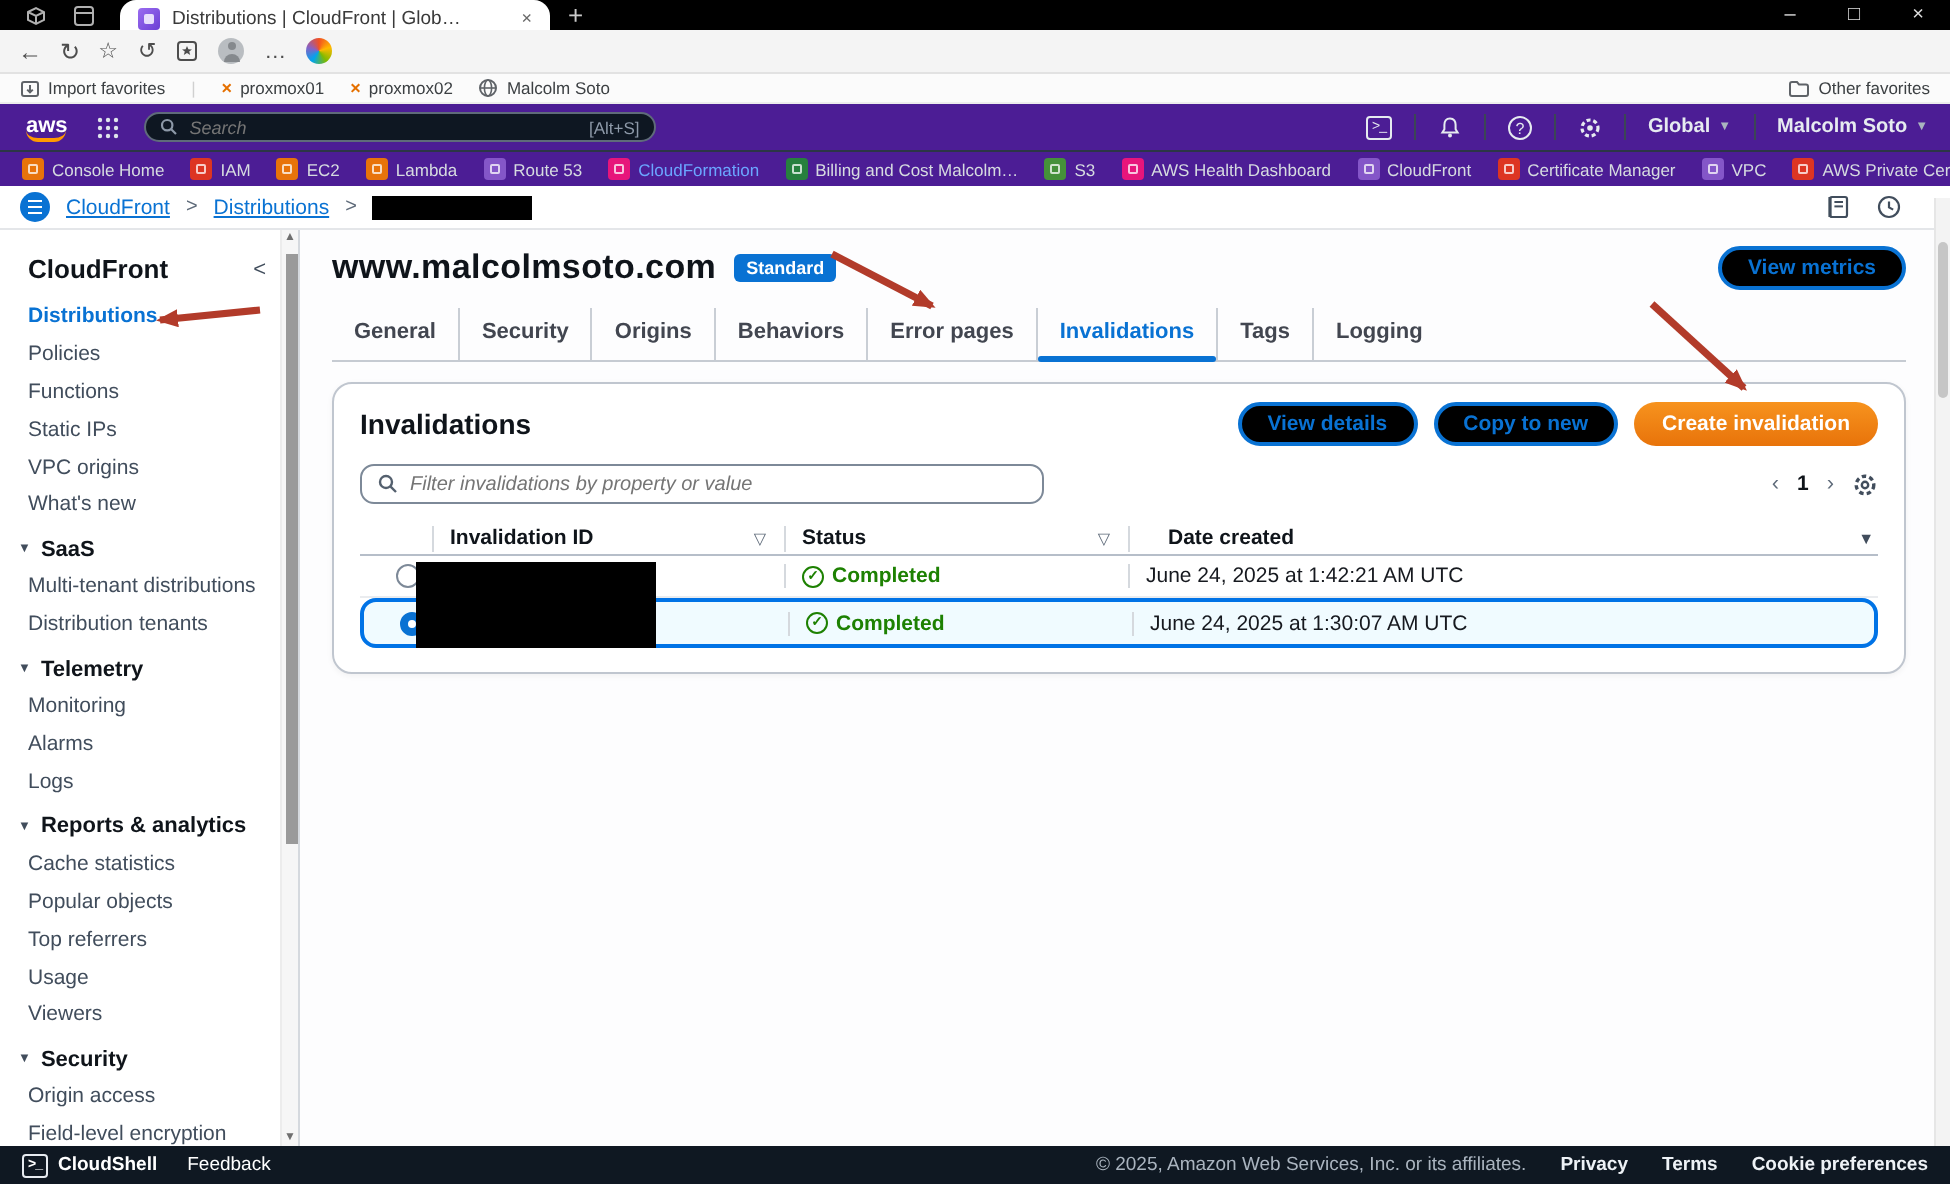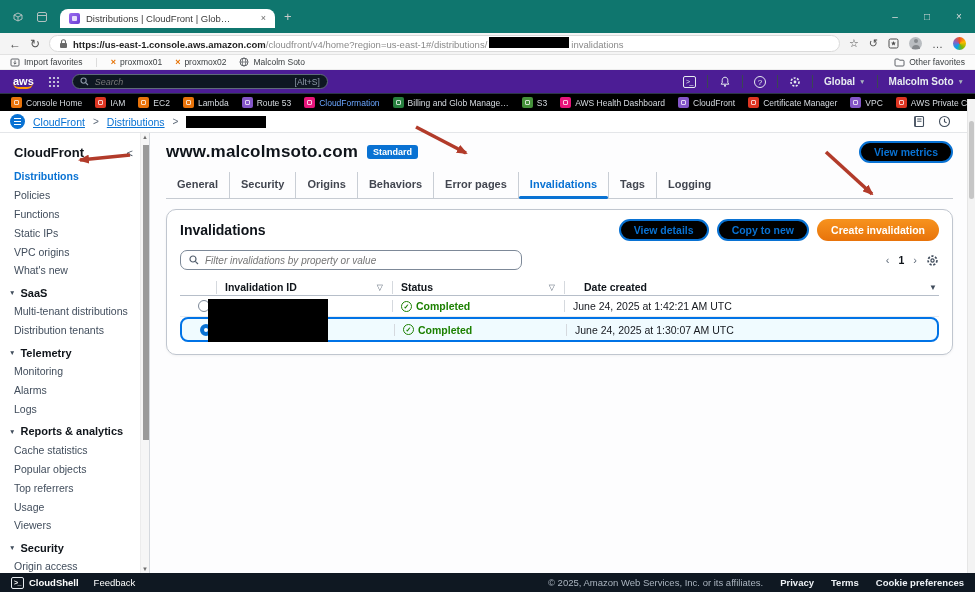--- a/index.html
+++ b/index.html
@@ -1,21 +1,21 @@
 <!DOCTYPE html>
 <html><head>
 <meta charset="utf-8">
 <style>
   * { margin:0; padding:0; box-sizing:border-box; }
   html,body { width:975px; height:592px; }
   body { font-family:"Liberation Sans", sans-serif; background:#fff; overflow:hidden; }
   .shell { width:975px; height:592px; display:flex; flex-direction:column; position:relative; background:#fff; }
 
   
-  .titlebar { height:33px; background:#0f766e; display:flex; align-items:center; color:#e3e3e3; flex:none; }
+  .titlebar { height:15px; background:#000000; display:flex; align-items:center; color:#e3e3e3; flex:none; }
   .tb-left { display:flex; gap:12px; padding:0 12px; align-items:center; }
   .tb-ic { width:12px; height:12px; opacity:.85; }
   .btab { background:#fff; color:#3a3a3a; height:19px; margin-top:3px; border-radius:8px 8px 0 0; display:flex; align-items:center; gap:6px; padding:0 9px; font-size:9.5px; width:215px; }
   .btab .fav { width:11px; height:11px; border-radius:2px; background:linear-gradient(135deg,#9a6cf0,#6b3fd4); flex:none; position:relative; }
   .btab .fav::after { content:""; position:absolute; inset:3px; background:#e7defc; border-radius:1px; }
   .btab .ttl { white-space:nowrap; overflow:hidden; flex:1; }
   .btab .cl { color:#6a6a6a; font-size:9px; }
   .newtab { color:#c9c9c9; font-size:13px; margin-left:9px; }
   .win { margin-left:auto; display:flex; }
   .win span { width:32px; text-align:center; font-size:10px; color:#dedede; line-height:22px; }
@@ -48,21 +48,21 @@
   .awssearch input { flex:1; border:none; outline:none; background:transparent; color:#bfc7d1; font-size:9px; font-style:italic; font-family:"Liberation Sans",sans-serif; }
   .awssearch .sc { color:#8d99a8; font-size:8.5px; }
   .an-right { margin-left:auto; display:flex; align-items:center; gap:11px; color:#e6ebf0; font-size:10px; }
   .an-sep { width:1px; height:13px; background:#3b4654; }
   .an-txt { display:flex; align-items:center; gap:4px; white-space:nowrap; }
   .an-car { font-size:6.5px; color:#aab4bf; }
   .qcirc { width:12px; height:12px; border:1px solid #e6ebf0; border-radius:50%; font-size:8px; text-align:center; line-height:11px; }
   .term { border:1px solid #e6ebf0; border-radius:2px; font-size:7px; padding:0 2px; line-height:10px; letter-spacing:-.5px; }
 
   
-  .svcbar { height:18px; background:#000000; border-top:1px solid #2c3646; display:flex; align-items:center; padding:0 11px; gap:13px; overflow:hidden; flex:none; }
+  .svcbar { height:18px; background:#4c1d95; border-top:1px solid #2c3646; display:flex; align-items:center; padding:0 11px; gap:13px; overflow:hidden; flex:none; }
   .svc { display:flex; align-items:center; gap:4px; font-size:8.5px; color:#d6dbe0; white-space:nowrap; }
   .svc-ic { width:11px; height:11px; border-radius:2px; flex:none; position:relative; }
   .svc-ic::after { content:""; position:absolute; inset:3px; border:1px solid rgba(255,255,255,.75); border-radius:1px; }
 
   
   .bcrow { height:22px; background:#fff; border-bottom:1px solid #e4e6e9; display:flex; align-items:center; padding:0 10px; gap:8px; flex:none; }
   .mcirc { width:15px; height:15px; border-radius:50%; background:#0972d3; display:flex; flex-direction:column; justify-content:center; gap:1.5px; align-items:center; flex:none; }
   .mcirc i { display:block; width:7px; height:1.2px; background:#fff; }
   .crumb { color:#0972d3; font-size:10.5px; text-decoration:underline; }
   .csep { color:#5f6b7a; font-size:10px; }
@@ -164,27 +164,20 @@
     <div class="win">
       <span>–</span>
       <span>□</span>
       <span>×</span>
     </div>
   </div>
 
   <div class="urlrow">
     <span class="nav-g">←</span>
     <span class="nav-g">↻</span>
-    <div class="urlpill">
-      <svg class="ic" width="9" height="10" viewBox="0 0 9 10">
-          <rect x="1" y="4" width="7" height="5" rx="1" fill="#6a6a6a"></rect>
-          <path d="M2.5 4 V2.8 A2 2 0 0 1 6.5 2.8 V4" fill="none" stroke="#6a6a6a" stroke-width="1.1"></path>
-        </svg>
-      <span><span class="urlhost">https://us-east-1.console.aws.amazon.com</span><span>/cloudfront/v4/home?region=us-east-1#/distributions/</span><span class="redact r-url"></span><span>invalidations</span></span>
-    </div>
     <div class="url-ics">
       <span>☆</span>
       <span>↺</span>
       <svg class="ic" width="11" height="11" viewBox="0 0 11 11">
           <rect x="1" y="1" width="9" height="9" rx="1.5" fill="none" stroke="#4d4d4d" stroke-width="1"></rect>
           <path d="M5.5 3 L6.2 4.6 L8 4.7 L6.6 5.8 L7.1 7.5 L5.5 6.5 L3.9 7.5 L4.4 5.8 L3 4.7 L4.8 4.6 Z" fill="#4d4d4d"></path>
         </svg>
       <span class="avatar"></span>
       <span>…</span>
       <span class="copilot"></span>
@@ -294,21 +287,21 @@
     <span class="svc">
         <span class="svc-ic" style="background: rgb(132, 86, 200);"></span>
         <span>Route 53</span>
       </span>
     <span class="svc">
         <span class="svc-ic" style="background: rgb(231, 21, 123);"></span>
         <span style="color: rgb(107, 166, 255);">CloudFormation</span>
       </span>
     <span class="svc">
         <span class="svc-ic" style="background: rgb(39, 127, 62);"></span>
-        <span>Billing and Glob Manage…</span>
+        <span>Billing and Cost Malcolm…</span>
       </span>
     <span class="svc">
         <span class="svc-ic" style="background: rgb(69, 144, 58);"></span>
         <span>S3</span>
       </span>
     <span class="svc">
         <span class="svc-ic" style="background: rgb(231, 21, 123);"></span>
         <span>AWS Health Dashboard</span>
       </span>
     <span class="svc">

